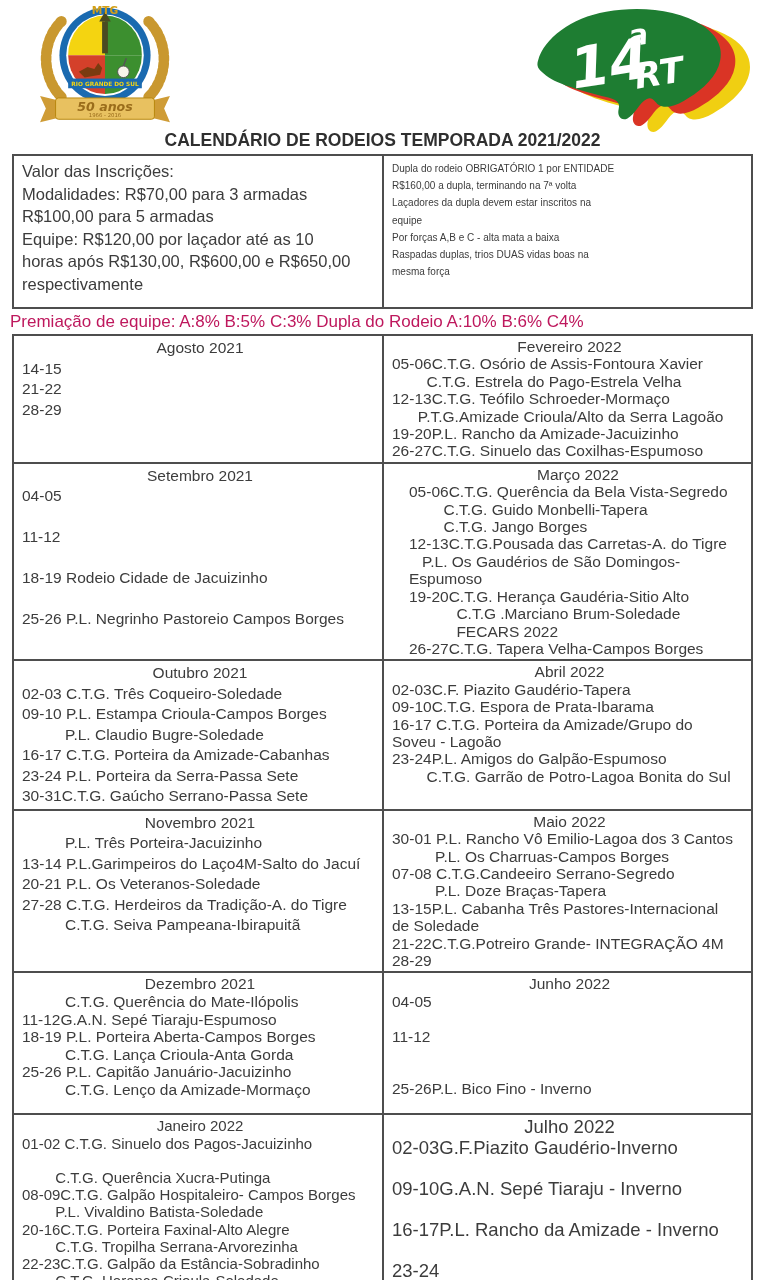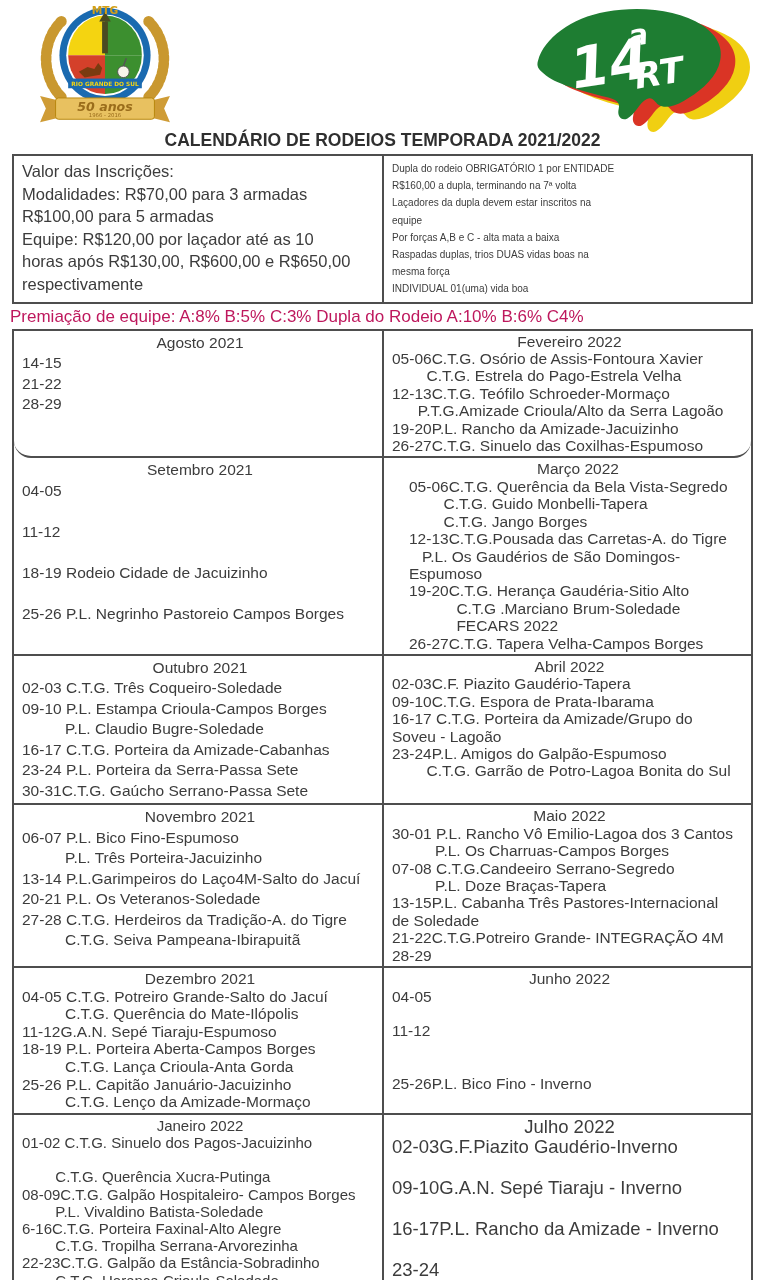--- a/index.html
+++ b/index.html
@@ -14,36 +14,36 @@
   .logo-right{position:absolute;right:2px;top:0;width:242px;height:132px;}
   .page-title{
     text-align:center;font-weight:bold;font-size:17.5px;color:#2f2f2f;
     margin:2px 0 3px 0;letter-spacing:0px;
   }
   
   .info-table{
     margin:0 12px;border:2px solid #4e4e4e;display:grid;
     grid-template-columns:370px 1fr;
   }
-  .info-cell{padding:4px 6px 4px 8px;}
+  .info-cell{padding:4px 6px 12px 8px;}
   .info-cell.left{border-right:2px solid #4e4e4e;font-size:16.5px;line-height:22.5px;}
   .info-cell.right{font-size:10px;line-height:17.2px;}
   .line{white-space:pre-wrap;}
   
   .premiacao{font-size:17px;margin:3px 0 2px 10px;color:#be185d;}
   
   .calendar{margin:0 12px;border:2px solid #4e4e4e;}
   .cal-row{display:grid;grid-template-columns:370px 1fr;border-bottom:2px solid #4e4e4e;}
   .cal-row:last-child{border-bottom:none;}
   .cal-cell{padding:2px 4px 2px 8px;font-size:15.5px;}
   .cal-cell.left{border-right:2px solid #4e4e4e;line-height:20.5px;}
   .cal-cell.right{line-height:17.4px;}
   .cal-month{text-align:center;}
   .cal-line{white-space:pre-wrap;}
-  .cal-row:nth-child(1){min-height:118px;border-radius:17px;}
+  .cal-row:nth-child(1){min-height:118px;}
   .cal-row:nth-child(2){min-height:168px;gap:17px;}
   .cal-row:nth-child(3){min-height:136px;}
   .cal-row:nth-child(4){min-height:153px;}
   .cal-row:nth-child(5){min-height:140px;}
   .cal-row:nth-child(6){min-height:186px;}
   .cal-row:nth-child(5) .cal-cell.left{line-height:17.6px;}
   .cal-row:nth-child(6) .cal-cell.left{line-height:17.2px;font-size:15px;}
   .cal-row:nth-child(6) .cal-cell.right{font-size:18.5px;line-height:20.5px;}
   
   svg text{font-family:"DejaVu Sans","Liberation Sans",sans-serif;}
@@ -120,21 +120,20 @@
         <div class="line">respectivamente</div>
       </div>
     <div class="info-cell right">
         <div class="line">Dupla do rodeio OBRIGATÓRIO 1 por ENTIDADE</div>
         <div class="line">R$160,00 a dupla, terminando na 7ª volta</div>
         <div class="line">Laçadores da dupla devem estar inscritos na</div>
         <div class="line">equipe</div>
         <div class="line">Por forças A,B e C - alta mata a baixa</div>
         <div class="line">Raspadas duplas, trios DUAS vidas boas na</div>
         <div class="line">mesma força</div>
-        <div class="line">INDIVIDUAL 01(uma) vida boa</div>
       </div>
   </div>
 
   <div class="premiacao">Premiação de equipe: A:8% B:5% C:3%  Dupla do Rodeio A:10% B:6% C4%</div>
 
   <div class="calendar">
       <div class="cal-row">
         <div class="cal-cell left">
           <div class="cal-month">Agosto 2021</div>
           <div class="cal-line">14-15</div>
@@ -191,21 +190,20 @@
           <div class="cal-line">09-10C.T.G. Espora de Prata-Ibarama</div>
           <div class="cal-line">16-17 C.T.G. Porteira da Amizade/Grupo do</div>
           <div class="cal-line">Soveu - Lagoão</div>
           <div class="cal-line">23-24P.L. Amigos do Galpão-Espumoso</div>
           <div class="cal-line">        C.T.G. Garrão de Potro-Lagoa Bonita do Sul</div>
         </div>
       </div>
       <div class="cal-row">
         <div class="cal-cell left">
           <div class="cal-month">Novembro 2021</div>
-          <div class="cal-line">06-07 P.L. Bico Fino-Espumoso</div>
           <div class="cal-line">          P.L. Três Porteira-Jacuizinho</div>
           <div class="cal-line">13-14 P.L.Garimpeiros do Laço4M-Salto do Jacuí</div>
           <div class="cal-line">20-21 P.L. Os Veteranos-Soledade</div>
           <div class="cal-line">27-28 C.T.G. Herdeiros da Tradição-A. do Tigre</div>
           <div class="cal-line">          C.T.G. Seiva Pampeana-Ibirapuitã</div>
         </div>
         <div class="cal-cell right">
           <div class="cal-month">Maio 2022</div>
           <div class="cal-line">30-01 P.L. Rancho Vô Emilio-Lagoa dos 3 Cantos</div>
           <div class="cal-line">          P.L. Os Charruas-Campos Borges</div>
@@ -213,21 +211,20 @@
           <div class="cal-line">          P.L. Doze Braças-Tapera</div>
           <div class="cal-line">13-15P.L. Cabanha Três Pastores-Internacional</div>
           <div class="cal-line">de Soledade</div>
           <div class="cal-line">21-22C.T.G.Potreiro Grande- INTEGRAÇÃO 4M</div>
           <div class="cal-line">28-29</div>
         </div>
       </div>
       <div class="cal-row">
         <div class="cal-cell left">
           <div class="cal-month">Dezembro 2021</div>
-          <div class="cal-line">04-05 C.T.G. Potreiro Grande-Salto do Jacuí</div>
           <div class="cal-line">          C.T.G. Querência do Mate-Ilópolis</div>
           <div class="cal-line">11-12G.A.N. Sepé Tiaraju-Espumoso</div>
           <div class="cal-line">18-19 P.L. Porteira Aberta-Campos Borges</div>
           <div class="cal-line">          C.T.G. Lança Crioula-Anta Gorda</div>
           <div class="cal-line">25-26 P.L. Capitão Januário-Jacuizinho</div>
           <div class="cal-line">          C.T.G. Lenço da Amizade-Mormaço</div>
         </div>
         <div class="cal-cell right">
           <div class="cal-month">Junho 2022</div>
           <div class="cal-line">04-05</div>
@@ -239,21 +236,21 @@
         </div>
       </div>
       <div class="cal-row">
         <div class="cal-cell left">
           <div class="cal-month">Janeiro 2022</div>
           <div class="cal-line">01-02 C.T.G. Sinuelo dos Pagos-Jacuizinho</div>
           <div class="cal-line">&nbsp;</div>
           <div class="cal-line">        C.T.G. Querência Xucra-Putinga</div>
           <div class="cal-line">08-09C.T.G. Galpão Hospitaleiro- Campos Borges</div>
           <div class="cal-line">        P.L. Vivaldino Batista-Soledade</div>
-          <div class="cal-line">6-16C.T.G. Porteira Faxinal-Alto Alegre</div>
+          <div class="cal-line">20-16C.T.G. Porteira Faxinal-Alto Alegre</div>
           <div class="cal-line">        C.T.G. Tropilha Serrana-Arvorezinha</div>
           <div class="cal-line">22-23C.T.G. Galpão da Estância-Sobradinho</div>
           <div class="cal-line">        C.T.G. Herança Crioula-Soledade</div>
           <div class="cal-line">29-30C.T.G. Porteira da Amizade-Lagoão</div>
         </div>
         <div class="cal-cell right">
           <div class="cal-month">Julho 2022</div>
           <div class="cal-line">02-03G.F.Piazito Gaudério-Inverno</div>
           <div class="cal-line">&nbsp;</div>
           <div class="cal-line">09-10G.A.N. Sepé Tiaraju - Inverno</div>

